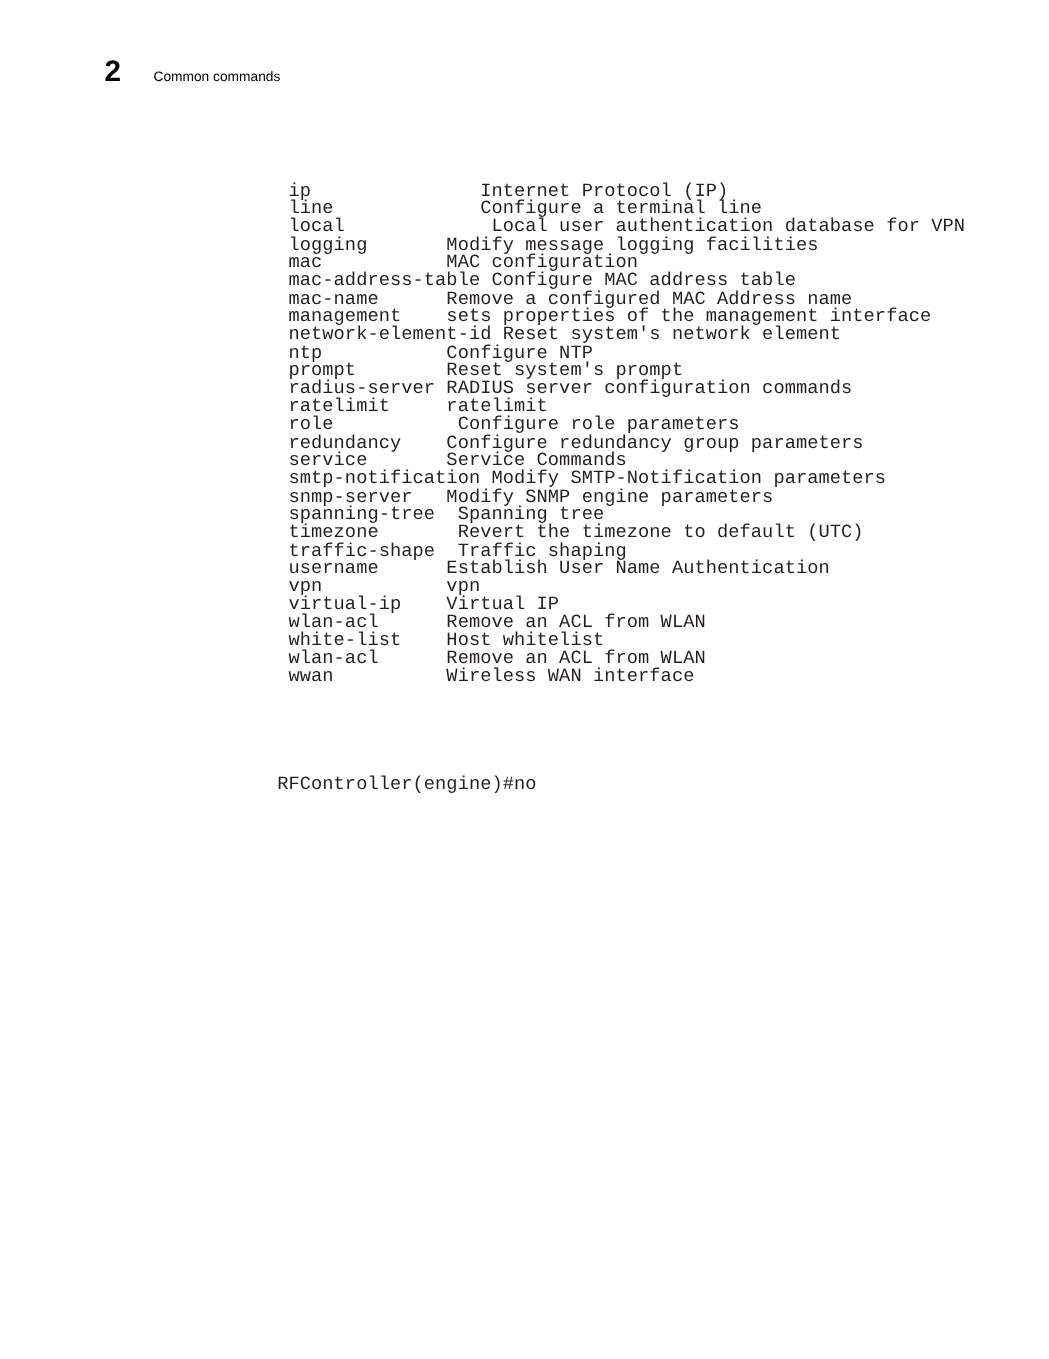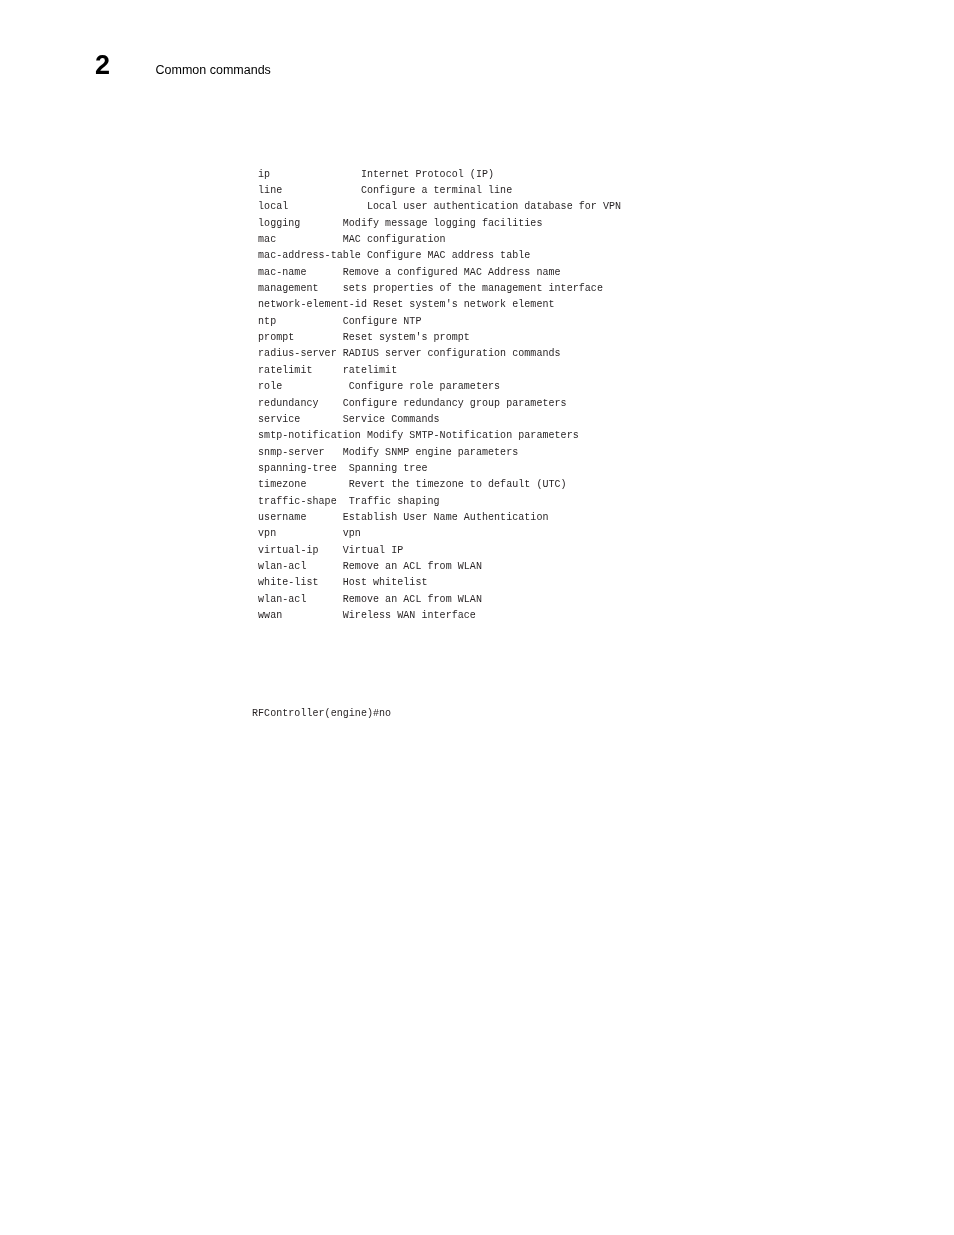--- a/index.html
+++ b/index.html
@@ -31,30 +31,30 @@
     font-weight: bold;
     line-height: 27px;
     color: #000000;
     letter-spacing: -0.5px;
   }
   #chapter-title {
     font-family: "Liberation Sans", sans-serif;
     font-size: 12.5px;
     line-height: 14px;
     color: #000000;
-    margin-left: 46px;
+    margin-left: 30px;
   }
 
   
   #terminal-listing {
     position: absolute;
     left: 252px;
     top: 134px;
     font-family: "Liberation Mono", "DejaVu Sans Mono", monospace;
-    font-size: 10px;
+    font-size: 17px;
     line-height: 16.35px;
     color: #231f20;
     white-space: pre;
     letter-spacing: 0.05px;
   }
   #terminal-listing .term-line {
     white-space: pre;
     min-height: 16.35px;
   }
   #terminal-listing .term-blank {

